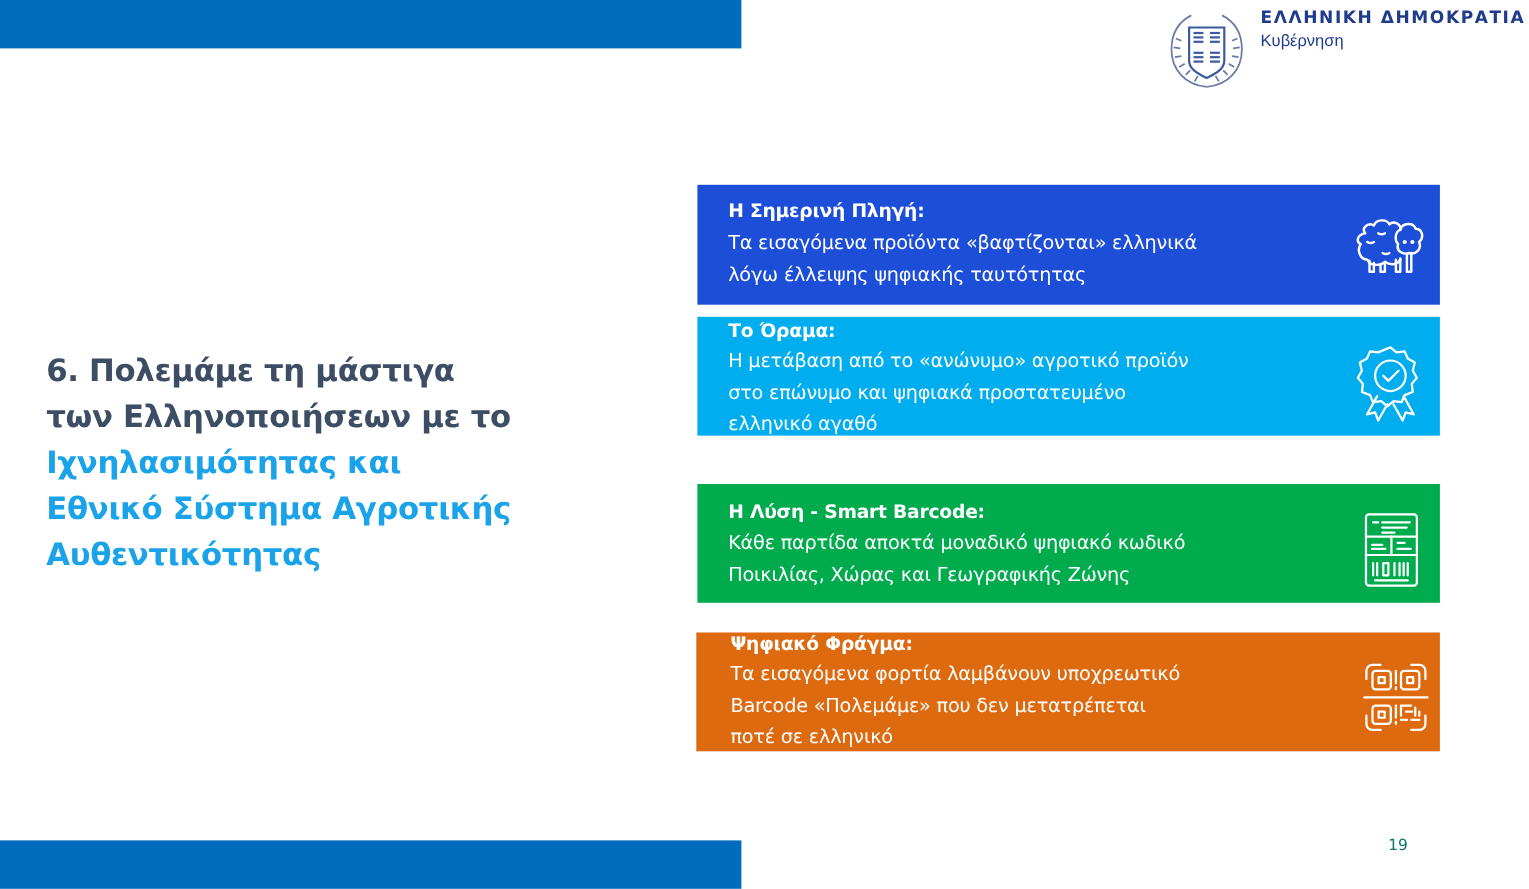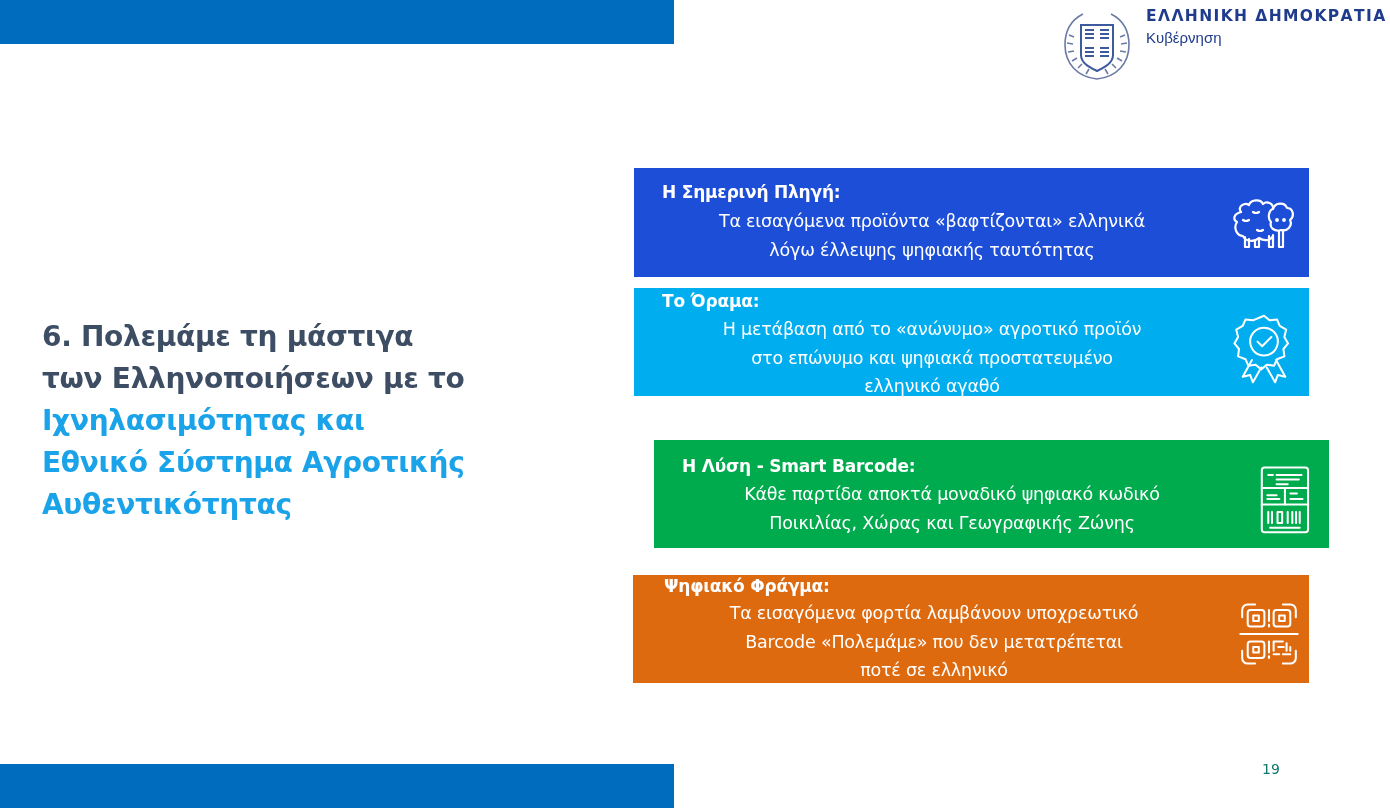--- a/index.html
+++ b/index.html
@@ -17,34 +17,34 @@
     .logo-text { margin-left: 13px; line-height: 1; }
     .logo-title { font-family: "DejaVu Sans", sans-serif; font-weight: bold; font-size: 15.5px; letter-spacing: 1.4px; color: #1F3B8C; }
     .logo-sub { font-family: Liberation Sans, sans-serif; font-size: 15px; color: #1F3B8C; margin-top: 5px; }
 
     .title { position: absolute; left: 18px; top: 316px; width: 460px; font-family: "DejaVu Sans", sans-serif; font-weight: bold; font-size: 28px; line-height: 42px; letter-spacing: -0.3px; margin-left: 24px; }
     .title .dark { color: #3D4D63; display: block; }
     .title .accent { color: #1AA3E8; display: block; }
 
     .card { position: absolute; left: 634px; width: 675px; color: #ffffff; overflow: hidden; }
     .card .card-head { position: absolute; left: 28px; font-family: "DejaVu Sans", sans-serif; font-weight: bold; font-size: 17px; letter-spacing: -0.2px; }
-    .card .card-body { position: absolute; left: 28px; font-family: "DejaVu Sans", sans-serif; font-size: 17.5px; line-height: 28.5px; width: 540px; letter-spacing: -0.2px; text-align: center; }
+    .card .card-body { position: absolute; left: 28px; font-family: "DejaVu Sans", sans-serif; font-size: 17.5px; line-height: 28.5px; width: 540px; letter-spacing: -0.2px; }
     .card .card-icon { position: absolute; right: 8px; width: 74px; height: 74px; }
 
     #card-0 { top: 168px; height: 109px; background: #1d4ed8; }
     #card-0 .card-head { top: 14px; }
     #card-0 .card-body { top: 39px; }
     #card-0 .card-icon { top: 22px; }
 
     #card-1 { top: 288px; height: 108px; background: #00ADEF; }
     #card-1 .card-head { top: 3px; }
     #card-1 .card-body { top: 27px; }
     #card-1 .card-icon { top: 24px; }
 
-    #card-2 { top: 440px; height: 108px; background: #00AB4E; margin-left: 20px; }
+    #card-2 { top: 440px; height: 108px; background: #00AB4E; }
     #card-2 .card-head { top: 16px; }
     #card-2 .card-body { top: 40px; }
     #card-2 .card-icon { top: 22px; }
 
     #card-3 { top: 575px; height: 108px; background: #DE6A10; left: 633px; width: 676px; }
     #card-3 .card-head { top: 1px; left: 31px; }
     #card-3 .card-body { top: 24px; left: 31px; }
     #card-3 .card-icon { top: 22px; right: 3px; }
 
     .page-num { position: absolute; left: 1262px; top: 761px; font-family: "DejaVu Sans", sans-serif; font-size: 14px; color: #0f766e; }

